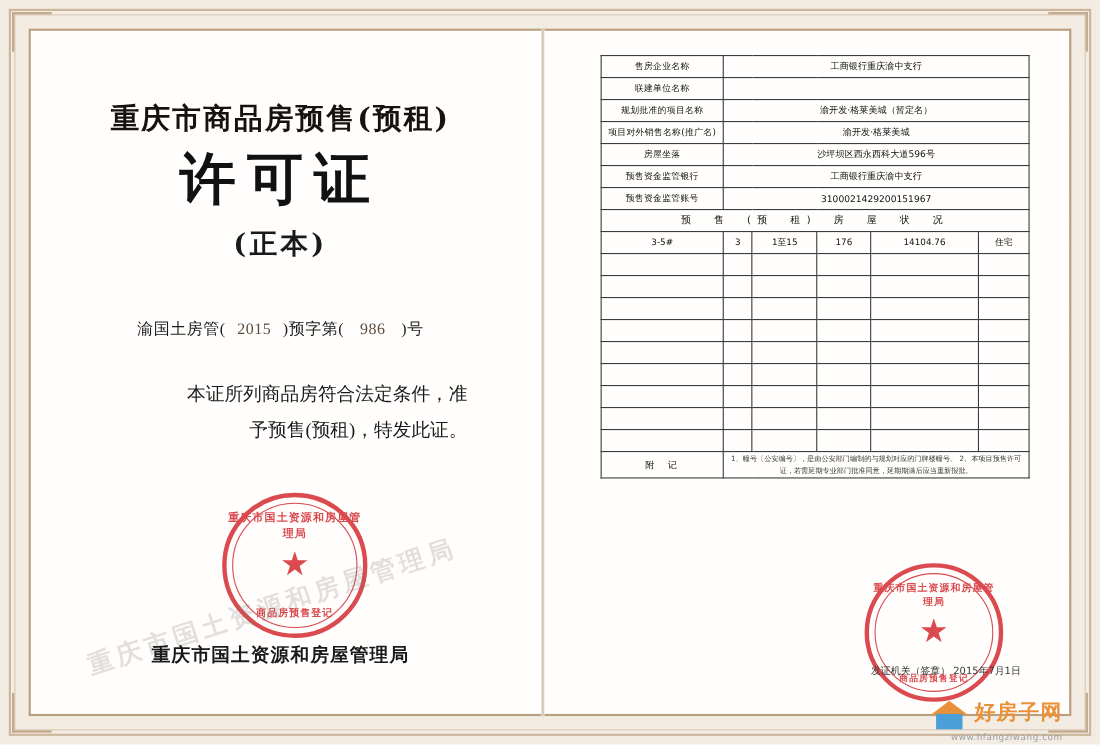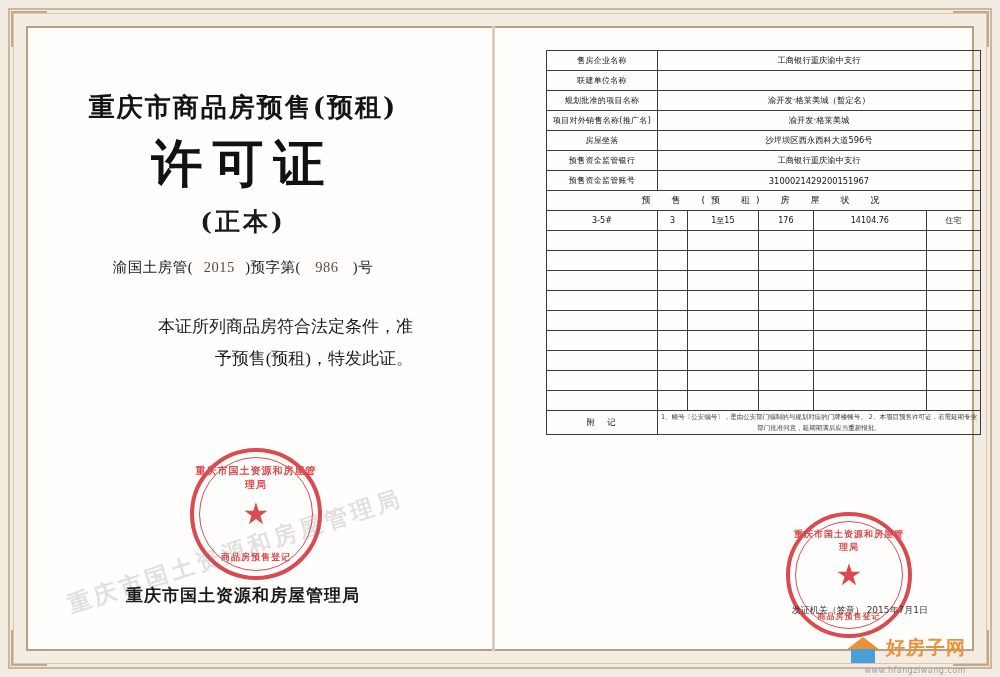--- a/index.html
+++ b/index.html
@@ -72,21 +72,21 @@
   .fold {
     position: absolute;
     left: 492px; top: 26px;
     width: 3px; height: 625px;
     background: linear-gradient(to right, #eee6dc, #cbbda9, #eee6dc);
   }
 
   
   .left-page {
     position: absolute;
-    left: 12px; top: 28px;
+    left: 24px; top: 28px;
     width: 462px; height: 621px;
     text-align: center;
   }
   .title-main {
     margin-top: 62px;
     font-size: 26px;
     font-weight: bold;
     letter-spacing: 2px;
     font-family: "DejaVu Serif", serif;
     color: #15130f;
@@ -101,21 +101,21 @@
     line-height: 1.1;
   }
   .title-sub {
     margin-top: 14px;
     font-size: 25px;
     font-weight: bold;
     letter-spacing: 3px;
     font-family: "DejaVu Serif", serif;
   }
   .doc-no {
-    margin-top: 20px;
+    margin-top: 52px;
     font-size: 14.5px;
     letter-spacing: 0.5px;
   }
   .doc-no .blank {
     display: inline-block;
     min-width: 52px;
     text-align: center;
     color: #5b4a3c;
   }
   .statement {
@@ -179,21 +179,21 @@
   
   .right-page {
     position: absolute;
     left: 500px; top: 28px;
     width: 474px; height: 621px;
   }
   table.cert {
     position: absolute;
     left: 46px;
     top: 22px;
-    width: 435px;
+    width: 390px;
     border-collapse: collapse;
     font-size: 8.3px;
     font-family: "DejaVu Sans", sans-serif;
     color: #111;
     padding-left: 40px;
   }
   table.cert td {
     border: 1px solid #3b3b3b;
     height: 17px;
     padding: 1px 3px;

